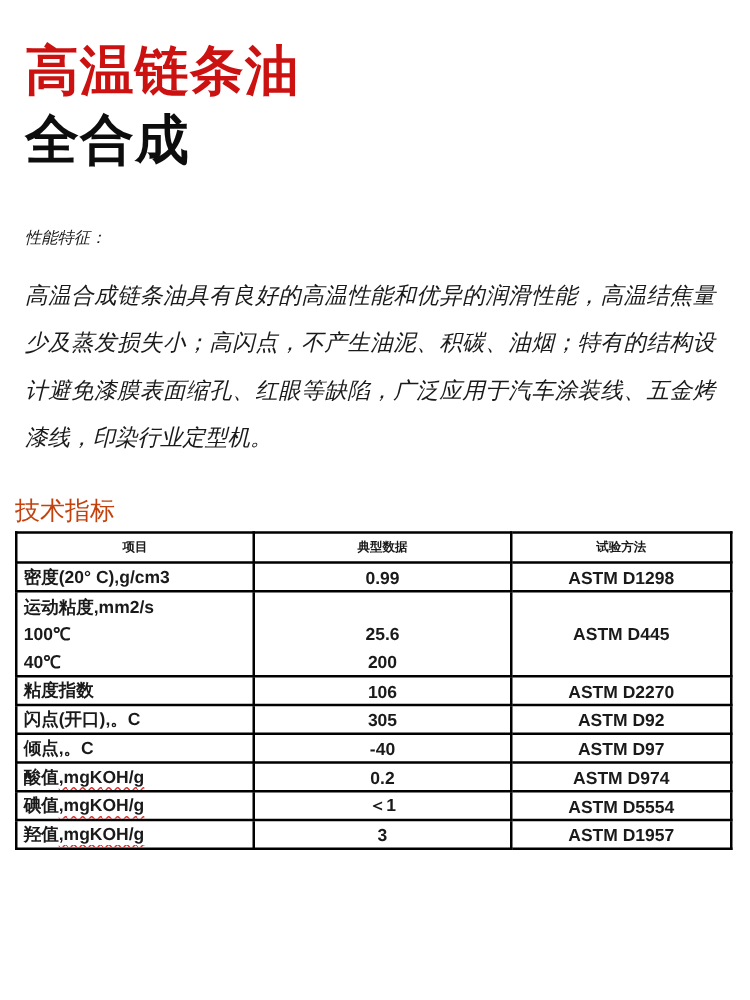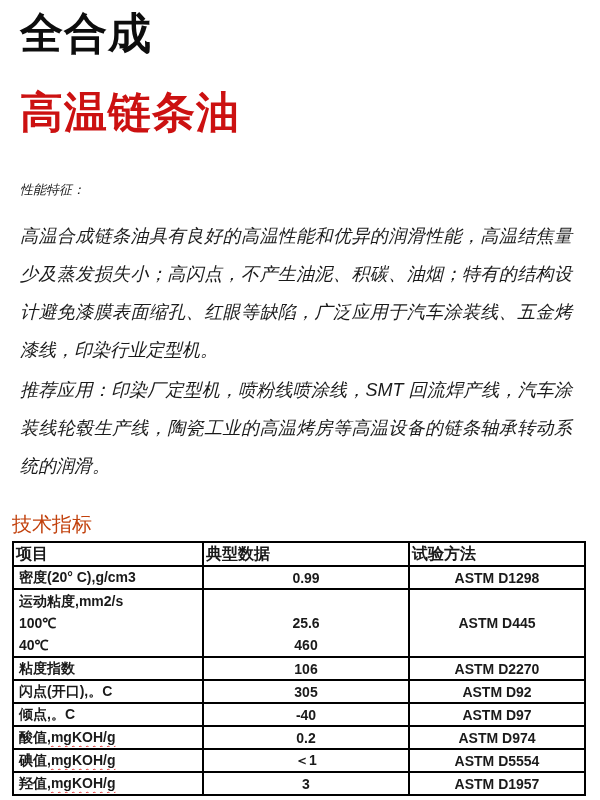--- a/index.html
+++ b/index.html
@@ -23,48 +23,47 @@
     border-collapse:collapse; table-layout:fixed;
     width:558px; margin-left:-8px;
   }
   .specs th, .specs td {
     border:2px solid #000;
     padding:0 2px;
     vertical-align:middle;
     font-weight:bold;
     overflow:hidden;
   }
-  .specs th { font-size:16px; height:22px; text-align:left; }
+  .specs th { font-size:10px; height:22px; text-align:center; }
   .specs td { font-size:14px; height:21px; }
   .c1 { width:184px; text-align:left; }
-  td.c1 { padding-left:5px;border-radius:11px; }
+  td.c1 { padding-left:5px; }
   .c2 { width:200px; text-align:center; }
   .c3 { width:170px; text-align:center;margin-top:45px; }
   tr.tall td { height:auto; }
   .ln { height:22px; line-height:22px; }
 
   .sq {
     text-decoration:underline;
     text-decoration-style:wavy;
     text-decoration-color:#e03030;
     text-decoration-thickness:1px;
     text-underline-offset:3px;
   }
 </style>
 </head>
 <body>
 
 <div class="page">
 
+  <h1 class="title red">高温链条油</h1>
   <h1 class="title">全合成</h1>
-  <h1 class="title red">高温链条油</h1>
 
   <p class="lead">性能特征：</p>
   <p class="bodyp">高温合成链条油具有良好的高温性能和优异的润滑性能，高温结焦量少及蒸发损失小；高闪点，不产生油泥、积碳、油烟；特有的结构设计避免漆膜表面缩孔、红眼等缺陷，广泛应用于汽车涂装线、五金烤漆线，印染行业定型机。</p>
-  <p class="bodyp second">推荐应用：印染厂定型机，喷粉线喷涂线，SMT 回流焊产线，汽车涂装线轮毂生产线，陶瓷工业的高温烤房等高温设备的链条轴承转动系统的润滑。</p>
 
   <div class="caption">技术指标</div>
 
   <table class="specs">
     <thead>
       <tr>
         <th class="c1">项目</th>
         <th class="c2">典型数据</th>
         <th class="c3">试验方法</th>
       </tr>
@@ -78,21 +77,21 @@
 
       <tr class="tall">
         <td class="c1">
           <div class="ln">运动粘度,mm2/s</div>
           <div class="ln">100℃</div>
           <div class="ln">40℃</div>
         </td>
         <td class="c2">
           <div class="ln"></div>
           <div class="ln">25.6</div>
-          <div class="ln">460</div>
+          <div class="ln">200</div>
         </td>
         <td class="c3">ASTM D445</td>
       </tr>
 
       <tr>
         <td class="c1"><span>粘度指数</span></td>
         <td class="c2">106</td>
         <td class="c3">ASTM D2270</td>
       </tr>
 

